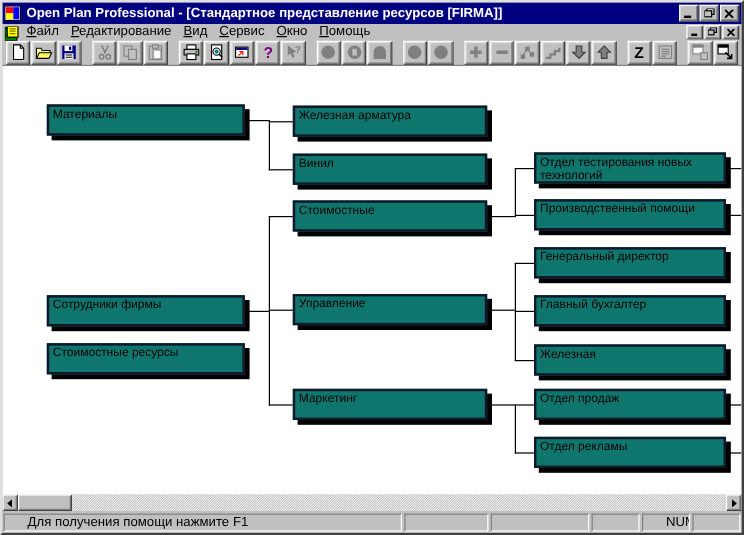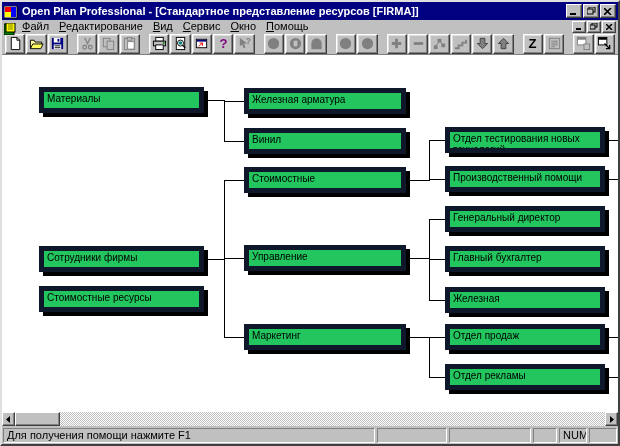--- a/index.html
+++ b/index.html
@@ -27,39 +27,39 @@
   .toolbar{height:22px;display:flex;align-items:center;padding:0 3px;gap:1px;flex:0 0 auto;
     border-bottom:1px solid #808080;background:#c0c0c0;}
   .tbtn{width:21px;height:20px;background:#c0c0c0;border:1px solid;border-color:#fff #404040 #404040 #fff;
     box-shadow:inset -1px -1px 0 #808080,inset 1px 1px 0 #dfdfdf;
     display:flex;align-items:center;justify-content:center;padding:0;}
   .tbtn svg{display:block;}
   .tgap{width:7px;flex:0 0 auto;}
   
   .canvas{position:relative;flex:1 1 auto;background:#fff;overflow:hidden;}
   .node{
-    position:absolute;height:26px;background:#22c55e;border:5px solid #0f172a;
+    position:absolute;height:26px;background:#0f766e;border:2px solid #0f172a;
     box-shadow:4px 4px 0 0 #000;font-size:10px;line-height:11px;
     padding:1px 3px;color:#000;overflow:hidden;
   }
   .ln{position:absolute;background:#000;}
   
   .hscroll{height:14px;flex:0 0 auto;display:flex;
     background-image:linear-gradient(45deg,#fff 25%,transparent 25%,transparent 75%,#fff 75%),
                      linear-gradient(45deg,#fff 25%,transparent 25%,transparent 75%,#fff 75%);
     background-size:2px 2px;background-position:0 0,1px 1px;background-color:#c0c0c0;}
   .sbtn{width:13px;height:14px;background:#c0c0c0;border:1px solid;border-color:#fff #404040 #404040 #fff;
     box-shadow:inset -1px -1px 0 #808080;display:flex;align-items:center;justify-content:center;padding:0;flex:0 0 auto;}
   .thumb{width:45px;height:14px;background:#c0c0c0;border:1px solid;border-color:#fff #404040 #404040 #fff;
     box-shadow:inset -1px -1px 0 #808080;flex:0 0 auto;}
   .strack{flex:1;}
   
   .statusbar{height:18px;flex:0 0 auto;display:flex;gap:2px;padding:2px 1px 1px 1px;background:#c0c0c0;}
   .spanel{border:1px solid;border-color:#808080 #fff #fff #808080;font-size:11px;line-height:13px;
-    padding:0 3px;color:#000;white-space:nowrap;overflow:hidden;}
+    padding:0 19px;color:#000;white-space:nowrap;overflow:hidden;}
   .sp-msg{flex:1;}
   .sp1{width:70px;} .sp2{width:82px;} .sp3{width:24px;} .sp4{width:28px;text-align:center;} .sp5{width:28px;}
 </style>
 </head>
 <body>
 
 <div class="window">
 
   <div class="titlebar">
     <span class="appicon">

